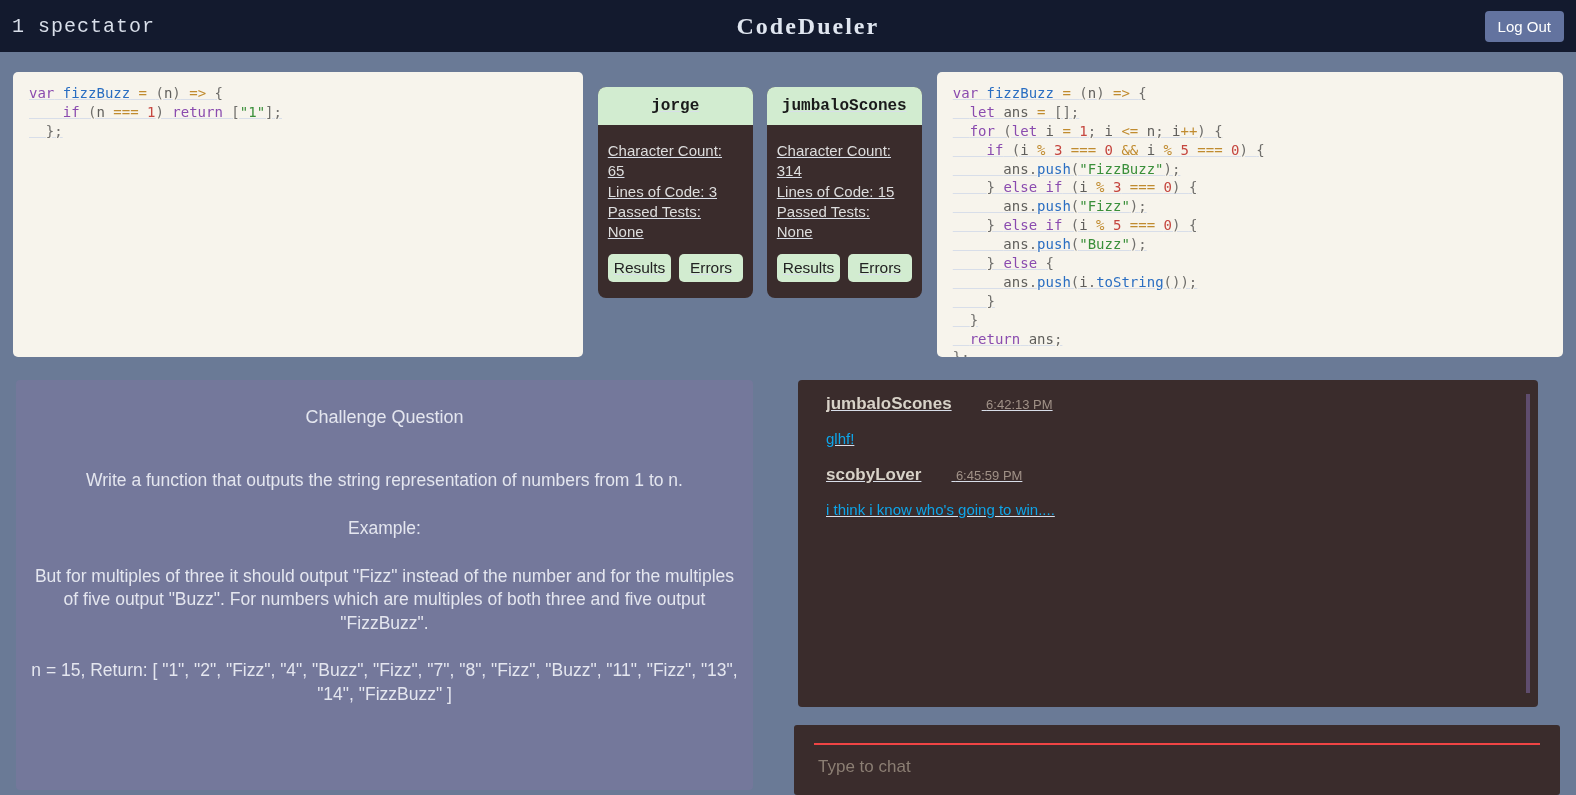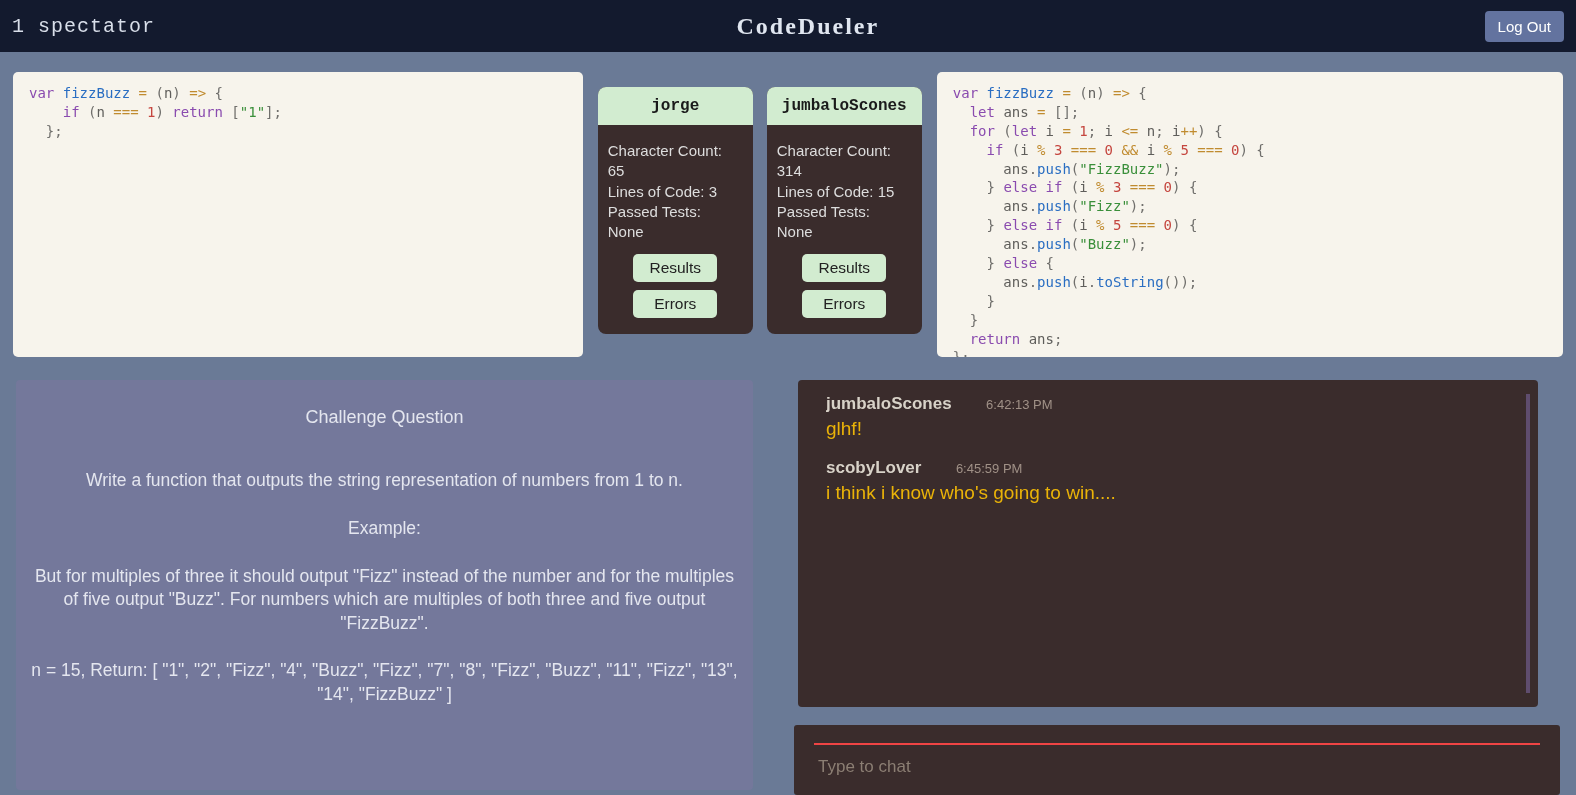--- a/index.html
+++ b/index.html
@@ -40,20 +40,21 @@
   border-radius: 4px;
   font-size: 15px;
   cursor: pointer;
   margin-left: 24px;
 }
 .top-row {
   display: flex;
   padding: 20px 13px 0 13px;
   gap: 15px;
   align-items: flex-start;
+  text-decoration: underline;
 }
 .code-panel {
   background: #f7f4ec;
   border-radius: 5px;
   width: 575px;
   height: 285px;
   padding: 12px 16px;
   font-family: "Courier New", monospace;
   font-size: 14px;
   line-height: 1.35;
@@ -84,21 +85,20 @@
   border-bottom: 2px solid #3a2c2c;
 }
 .player-stats {
   padding: 14px 10px 12px 10px;
   color: #ddd;
   font-size: 15px;
   line-height: 1.35;
 }
 .player-btns {
   display: flex;
-  flex-direction: column;
   gap: 8px;
   align-items: center;
   padding: 0 10px;
 }
 .player-btns button {
   background: #d2ecd0;
   border: none;
   color: #222;
   padding: 5px 0;
   width: 84px;
@@ -126,20 +126,21 @@
 .challenge-panel .title {
   font-size: 18px;
   margin-bottom: 40px;
 }
 .challenge-panel p { margin-bottom: 24px; padding: 0 4px; }
 .right-col {
   flex: 1;
   display: flex;
   flex-direction: column;
   gap: 18px;
+  text-decoration: underline;
 }
 .chat-panel {
   background: #3a2c2c;
   border-radius: 4px;
   width: 740px;
   height: 327px;
   padding: 14px 8px 14px 28px;
   position: relative;
 }
 .chat-inner {
@@ -153,23 +154,23 @@
   color: #d8d2c8;
   font-weight: bold;
   font-size: 17px;
   margin-right: 30px;
 }
 .chat-msg .t {
   color: #a09187;
   font-size: 13px;
 }
 .chat-msg .m {
-  color: #eab308;
-  font-size: 19px;
-  margin-top: 4px;
+  color: #0ea5e9;
+  font-size: 15px;
+  margin-top: 16px;
 }
 .chat-input-wrap {
   background: #3a2c2c;
   border: 6px solid #3a2c2c;
   border-radius: 3px;
   width: 766px;
   margin-left:-4px;
   padding: 12px 14px 0 14px;
 }
 .chat-input {

